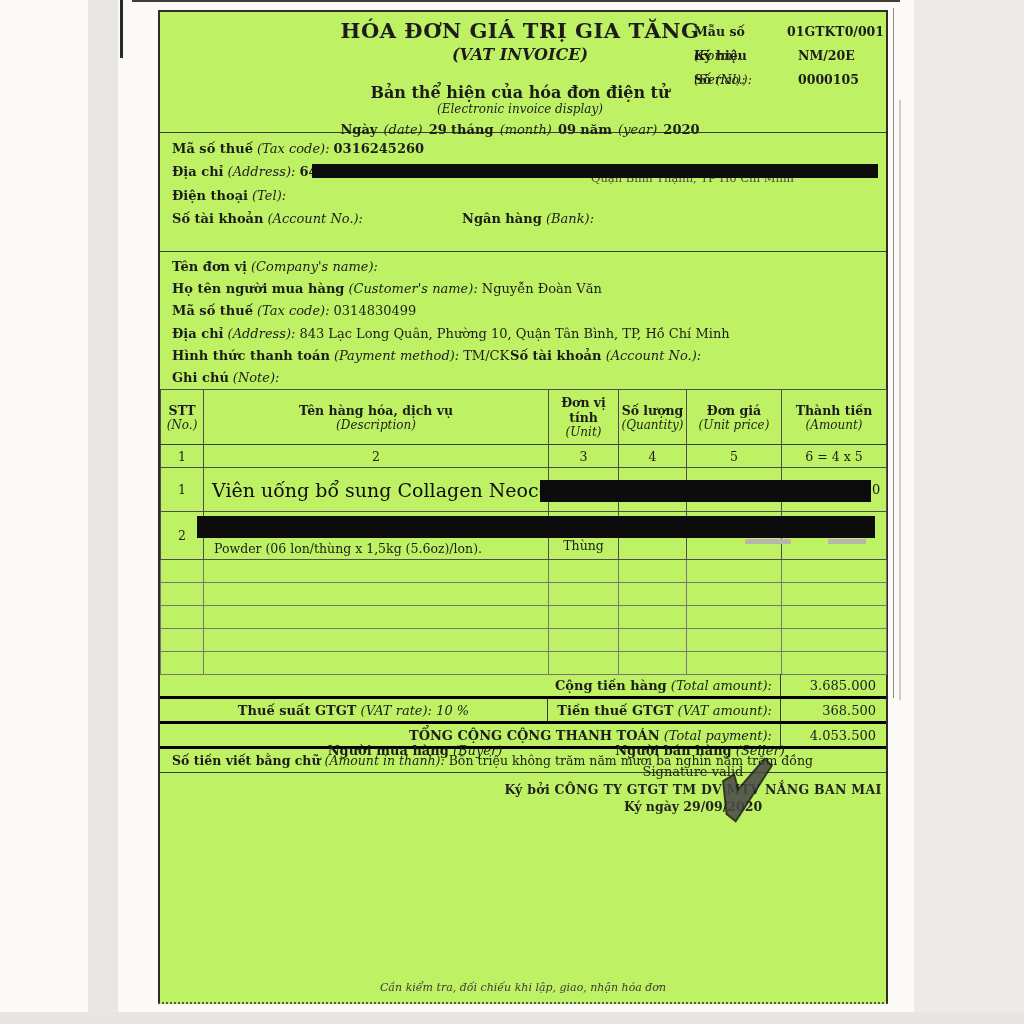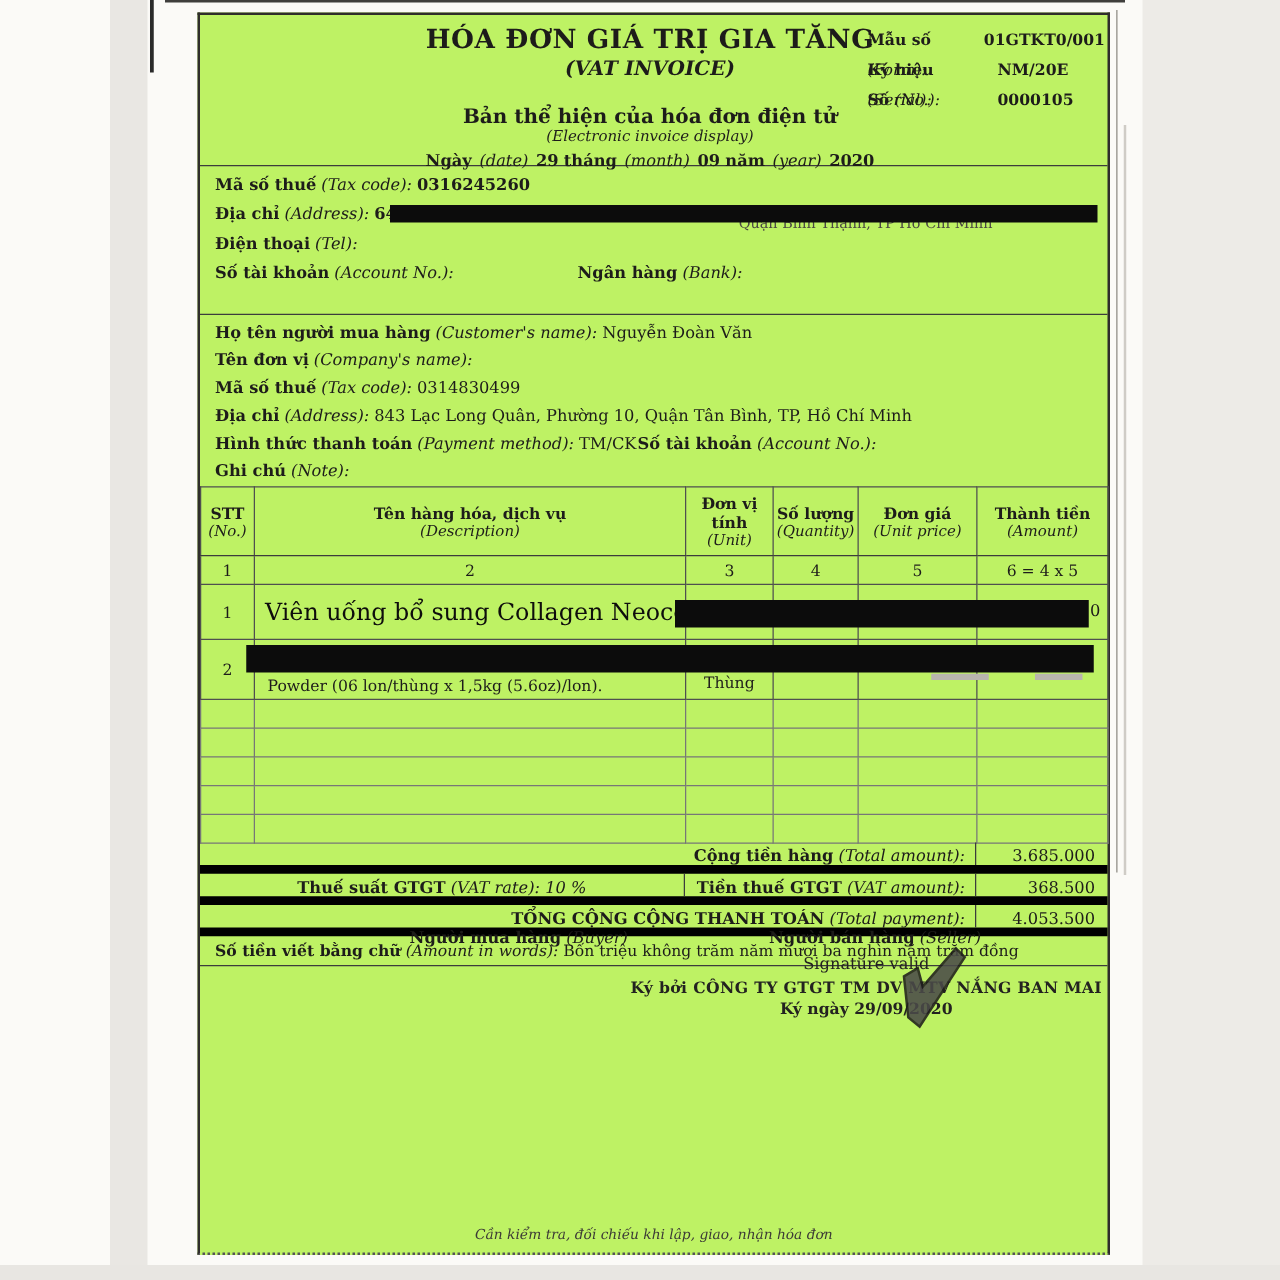--- a/index.html
+++ b/index.html
@@ -75,21 +75,21 @@
   .cell-c { text-align:center; }
   .desc-overlay { font-size:19px; color:#0e0d0c; padding-left:8px; white-space:nowrap; }
   .row2-desc { padding:26px 0 0 10px; font-size:12.5px; white-space:nowrap; }
   .row2-unit { padding-top:20px; text-align:center; font-size:12.5px; }
   .bar-r1 { left:380px; top:468px; width:331px; height:22px; }
   .bar-r2 { left:37px;  top:504px; width:678px; height:22px; }
   .digit-after-bar { position:absolute; left:712px; top:470px; font-size:13px; z-index:6; }
 
   
   .sec-totals { top:662px; font-size:13px; }
-  .trow { display:flex; border-bottom:7px solid #000000; height:25px; line-height:24px; }
+  .trow { display:flex; border-bottom:3px solid #000000; height:25px; line-height:24px; }
   .trow .lblcell { flex:1; text-align:right; padding-right:8px; }
   .trow .valcell { width:106px; border-left:1px solid #3c3c3c; text-align:right; padding-right:10px; }
   .trow .ratecell { width:387px; text-align:center; }
   .trow .vatlbl { flex:1; border-left:1px solid #3c3c3c; text-align:right; padding-right:8px; }
   .words { height:24px; line-height:23px; border-bottom:1px solid #3c3c3c; padding-left:12px;
            font-size:12.5px; white-space:nowrap; }
 
   
   .sec-sig { top:726px; height:200px; font-size:13px; }
   .sig-buyer  { position:absolute; left:150px; top:5px; width:210px; text-align:center; }
@@ -164,24 +164,24 @@
         <span class="b">Điện thoại</span><span class="i">(Tel):</span>
       </div>
       <div class="fl">
         <span class="b">Số tài khoản</span><span class="i">(Account No.):</span>
         <span class="pair2" style="left:302px;"><span class="b">Ngân hàng</span> <span class="i">(Bank):</span></span>
       </div>
     </div>
 
     <div class="sec sec-buyer">
       <div class="fl">
+        <span class="b">Tên đơn vị</span><span class="i">(Company's name):</span>
+      </div>
+      <div class="fl">
         <span class="b">Họ tên người mua hàng</span><span class="i">(Customer's name):</span><span>Nguyễn Đoàn Văn</span>
-      </div>
-      <div class="fl">
-        <span class="b">Tên đơn vị</span><span class="i">(Company's name):</span>
       </div>
       <div class="fl">
         <span class="b">Mã số thuế</span><span class="i">(Tax code):</span><span>0314830499</span>
       </div>
       <div class="fl">
         <span class="b">Địa chỉ</span><span class="i">(Address):</span><span>843 Lạc Long Quân, Phường 10, Quận Tân Bình, TP, Hồ Chí Minh</span>
       </div>
       <div class="fl">
         <span class="b">Hình thức thanh toán</span><span class="i">(Payment method):</span><span>TM/CK</span>
         <span class="pair2" style="left:350px;"><span class="b">Số tài khoản</span> <span class="i">(Account No.):</span></span>
@@ -316,21 +316,21 @@
       <div class="trow">
         <div class="ratecell"><span class="b">Thuế suất GTGT</span> <span class="i">(VAT rate):</span> <span class="i">10 %</span></div>
         <div class="vatlbl"><span class="b">Tiền thuế GTGT</span> <span class="i">(VAT amount):</span></div>
         <div class="valcell">368.500</div>
       </div>
       <div class="trow">
         <div class="lblcell"><span class="b">TỔNG CỘNG CỘNG THANH TOÁN</span> <span class="i">(Total payment):</span></div>
         <div class="valcell">4.053.500</div>
       </div>
       <div class="words">
-        <span class="b">Số tiền viết bằng chữ</span> <span class="i">(Amount in words):</span> <span>Bốn triệu không trăm năm mươi ba nghìn năm trăm đồng</span>
+        <span class="b">Số tiền viết bằng chữ</span> <span class="i">(Amount in thanh):</span> <span>Bốn triệu không trăm năm mươi ba nghìn năm trăm đồng</span>
       </div>
     </div>
 
     <div class="sec sec-sig">
       <div class="sig-buyer"><span class="b">Người mua hàng</span> <span class="i">(Buyer)</span></div>
       <div class="sig-seller"><span class="b">Người bán hàng</span> <span class="i">(Seller)</span></div>
       <div class="sig-block">
         <div class="sig-valid">Signature valid</div>
         <div class="sig-by">Ký bởi CÔNG TY GTGT TM DV MTV NẮNG BAN MAI</div>
         <div class="sig-date">Ký ngày 29/09/2020</div>

